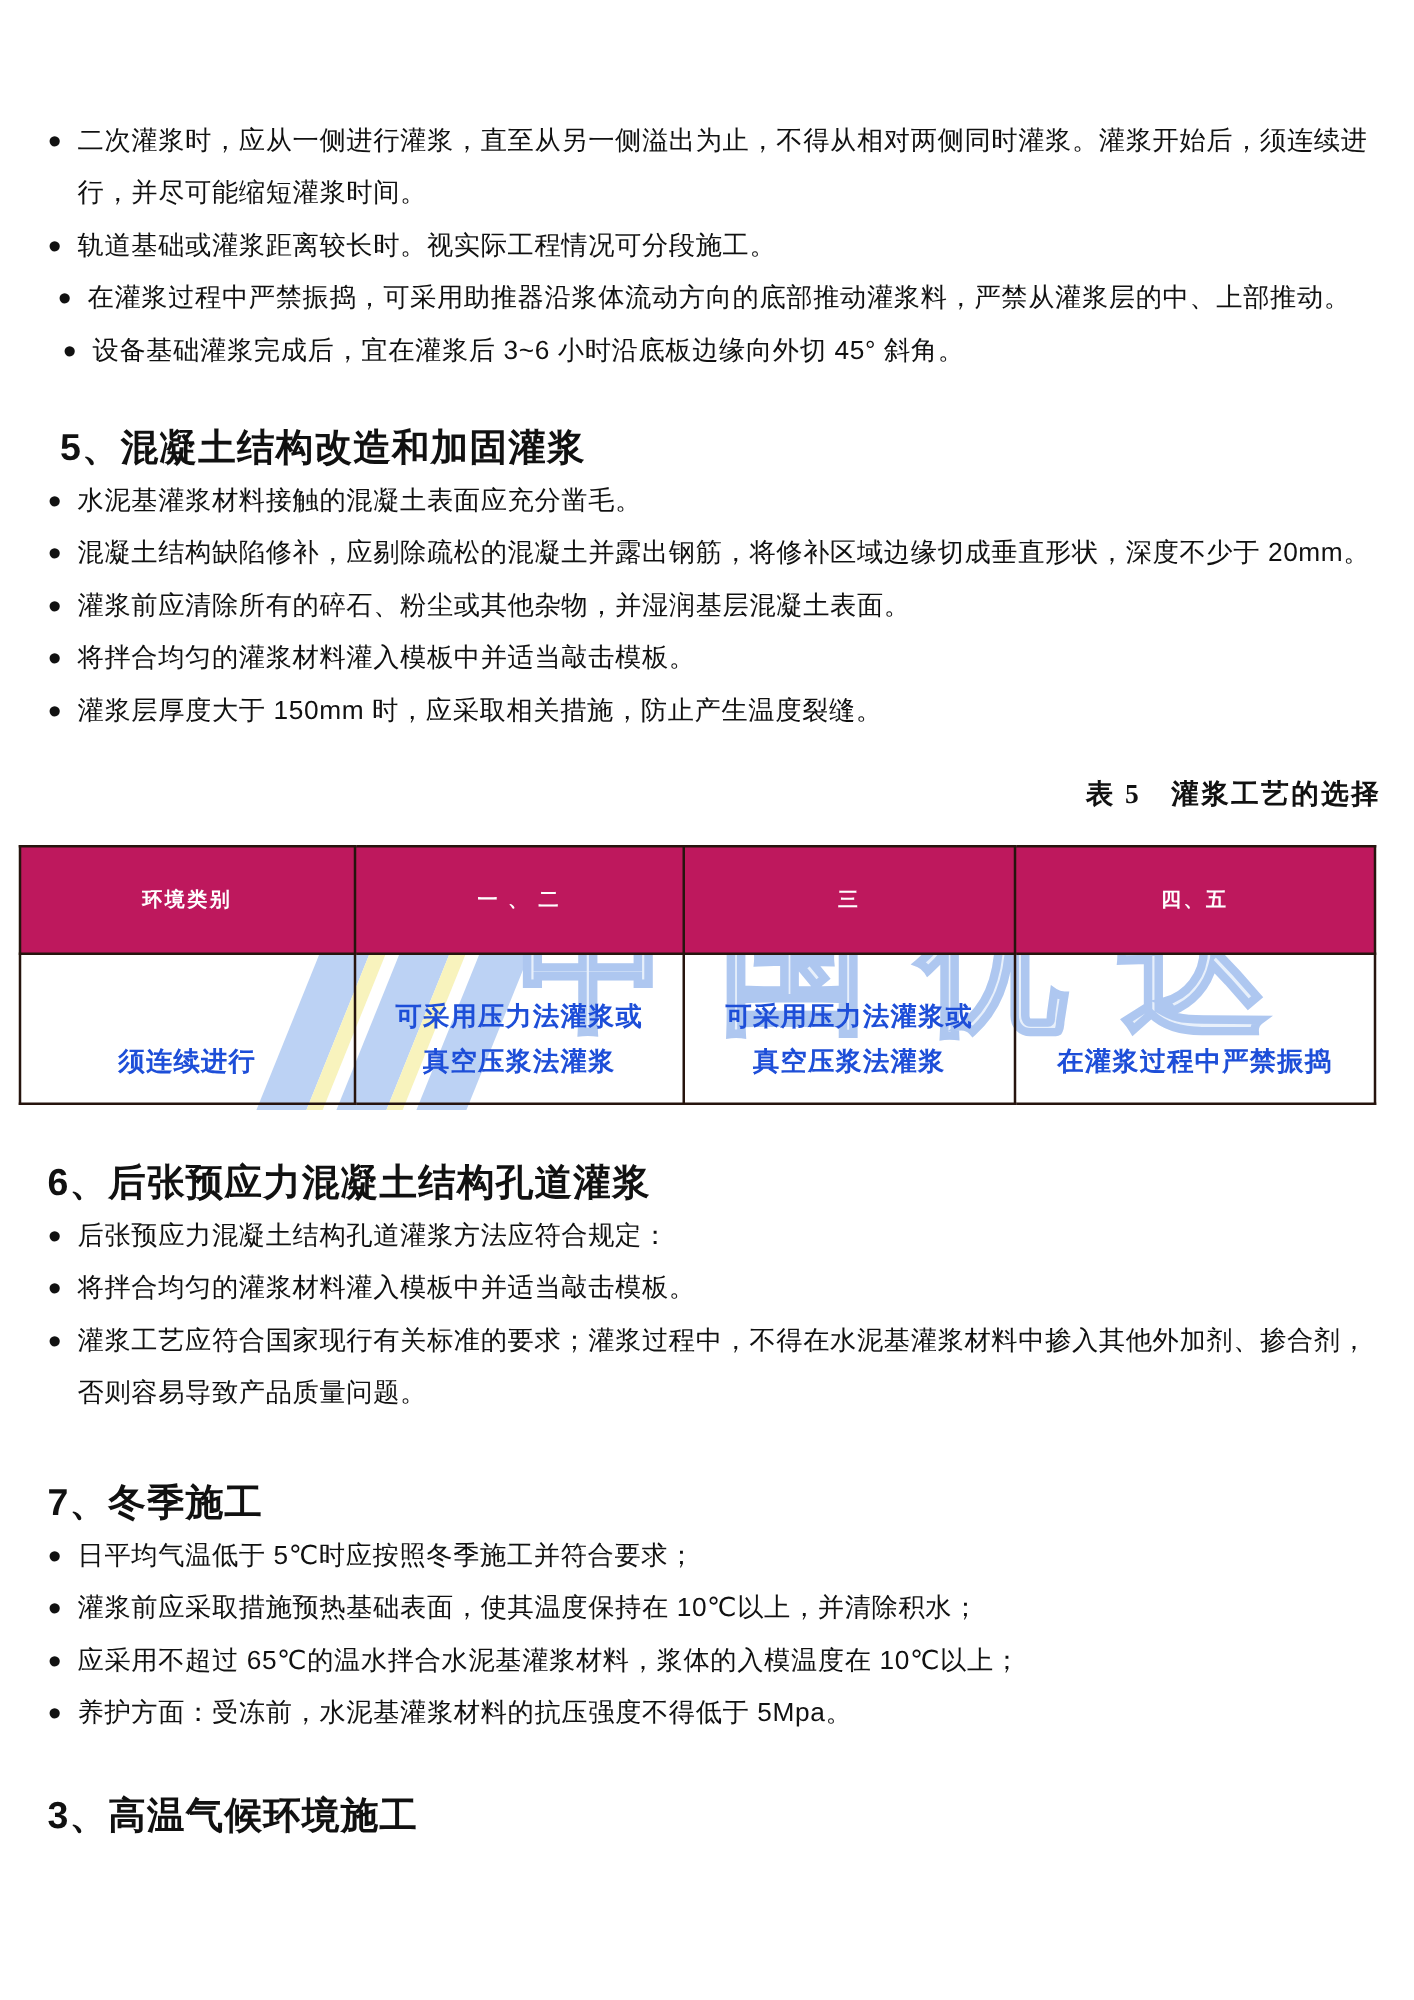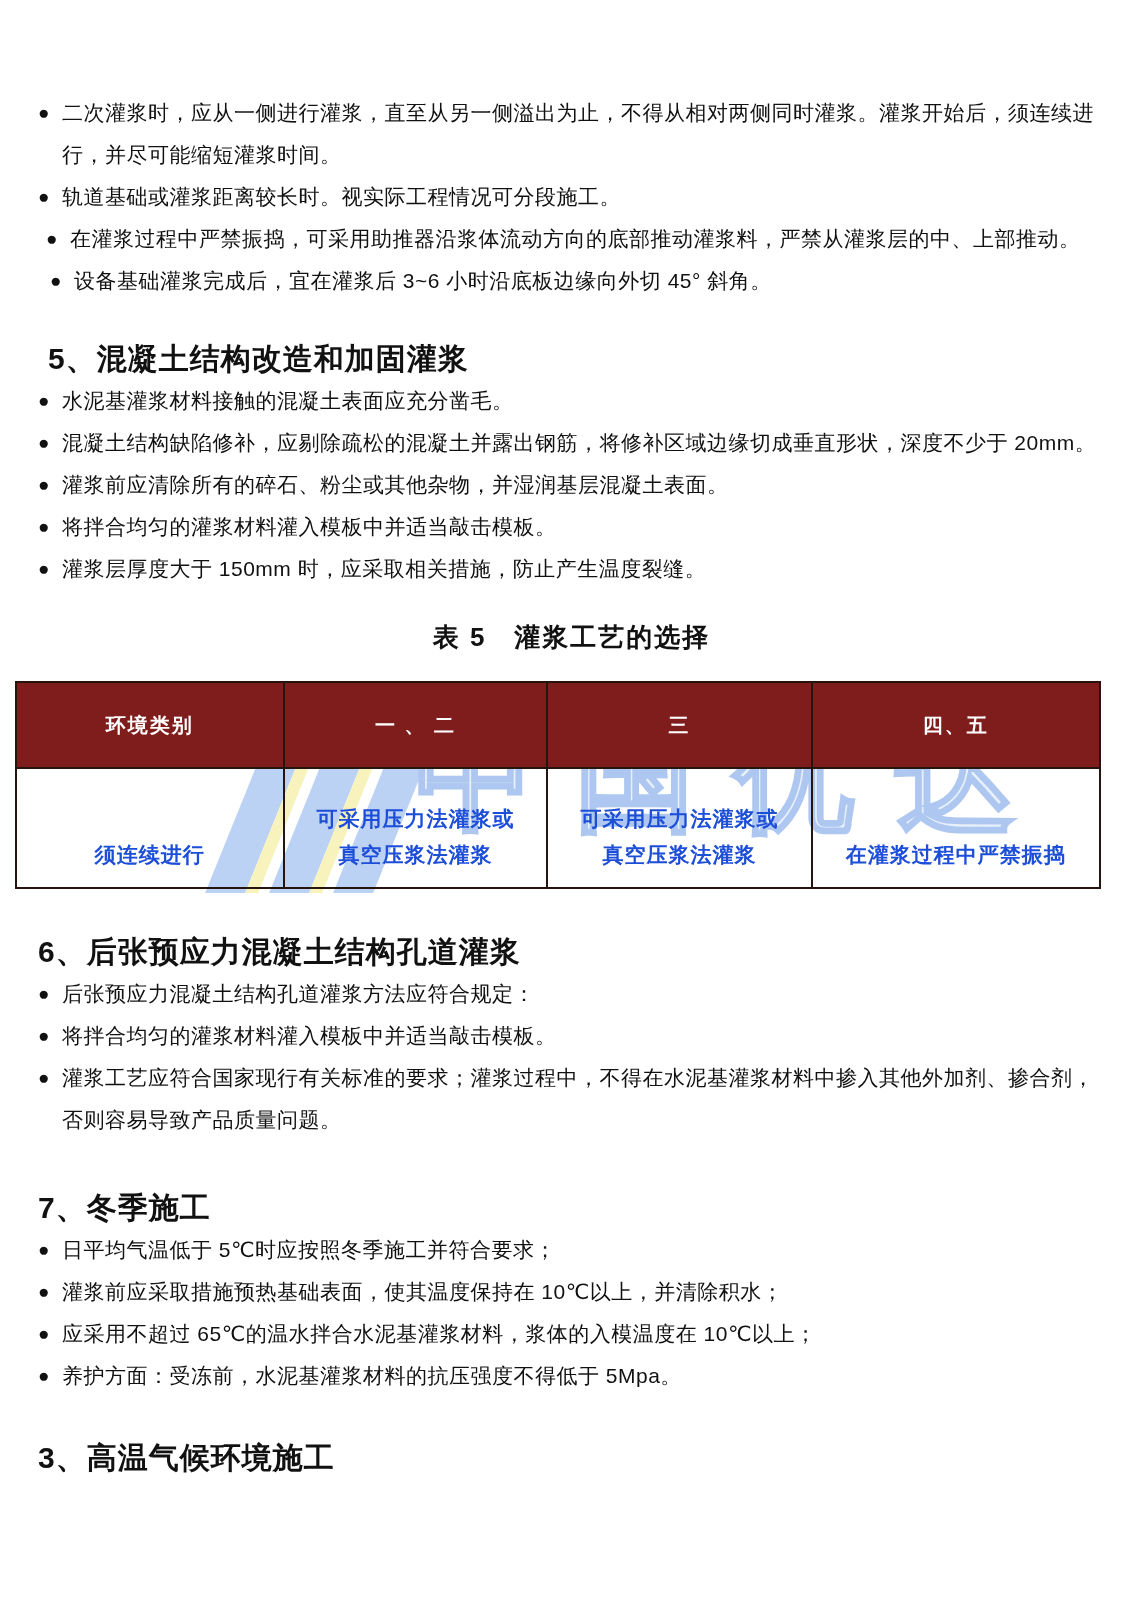--- a/index.html
+++ b/index.html
@@ -38,25 +38,26 @@
     line-height:42px;
     margin:0;
     letter-spacing:1px;
   }
   .h5{margin-top:36px;padding-left:10px;}
   .h6{margin-top:56px;}
   .h7{margin-top:46px;}
   .h8{margin-top:40px;}
   
   .table-title{
-    font-size:26px;
-    font-weight:700;
-    text-align:center;
+    font-size:22px;
+    font-weight:700;
+    text-align:right;
     margin:30px 0 26px 0;
     letter-spacing:2px;
+    font-family:Liberation Serif, serif;
   }
   
   .table-wrap{
     position:relative;
     margin-left:-23px;
     width:1086px;
     height:194px;
   }
   .watermark{
     position:absolute;
@@ -98,23 +99,23 @@
     width:1086px;
     border-collapse:collapse;
     table-layout:fixed;
   }
   .tbl th,.tbl td{
     border:2px solid #26140e;
     text-align:center;
     font-family:"Liberation Sans","DejaVu Sans",sans-serif;
   }
   .tbl th{
-    background:#7f1d1d;
+    background:#be185d;
     color:#ffffff;
-    font-size:20px;
+    font-size:16px;
     font-weight:700;
     height:82px;
     letter-spacing:2px;
     vertical-align:middle;
   }
   .tbl td{
     background:transparent;
     color:#1d4ed8;
     font-size:21px;
     font-weight:700;

